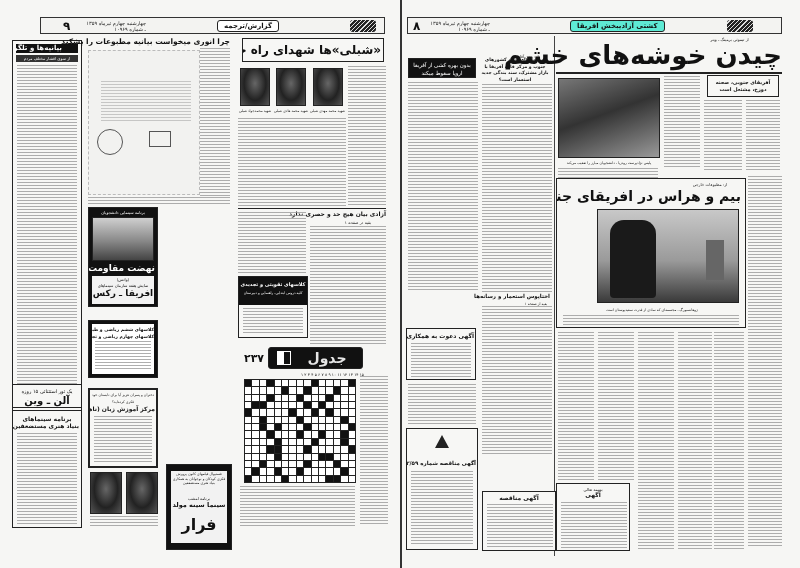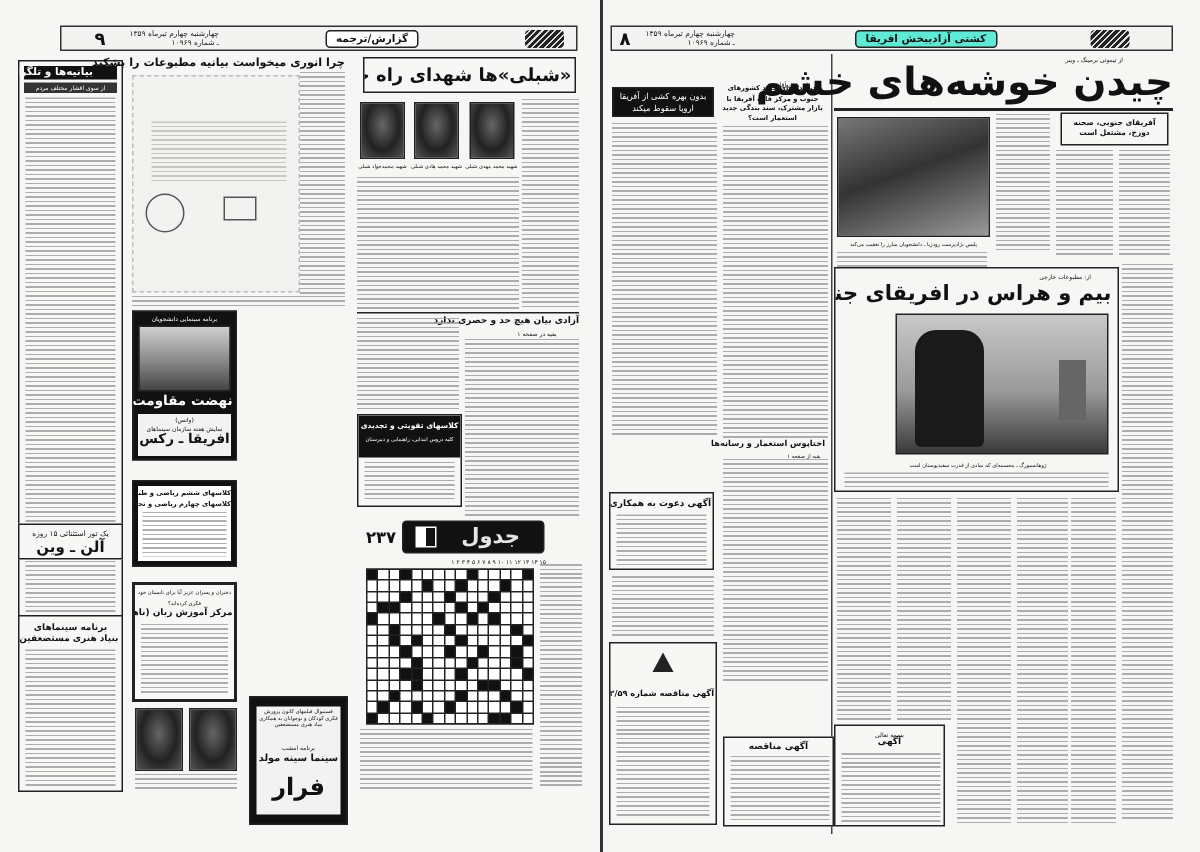--- a/index.html
+++ b/index.html
@@ -36,21 +36,21 @@
     <div class="dateline" style="left:45px;width:60px">چهارشنبه چهارم تیرماه ۱۳۵۹ ـ شماره ۱۰۹۶۹</div>
     <div class="section-tag" style="left:176px;background:#fff">گزارش/ترجمه</div>
     <div class="logo" style="right:8px"></div>
   </div>
 
   <div class="box" style="left:12px;top:40px;width:70px;height:425px">
     <div class="headline" style="left:3px;top:3px;width:62px;font-size:7px;background:#111;color:#fff;padding:1px 16px">بیانیه‌ها و تلگرام‌ها</div>
     <div class="small" style="left:3px;top:14px;width:62px;font-size:4px;background:#333;color:#fff">از سوی اقشار مختلف مردم</div>
     <div class="txt" style="left:4px;top:24px;width:60px;height:395px"></div>
   </div>
-  <div class="box" style="left:12px;top:349px;width:70px;height:24px">
+  <div class="box" style="left:12px;top:384px;width:70px;height:24px">
     <div class="small" style="left:2px;top:3px;width:64px;font-size:5px">یک تور استثنائی ۱۵ روزه</div>
     <div class="headline" style="left:2px;top:11px;width:64px;font-size:10px">آلن ـ وین</div>
     <div class="txt" style="left:4px;top:25px;width:60px;height:10px"></div>
   </div>
   <div class="box" style="left:12px;top:410px;width:70px;height:118px">
     <div class="small" style="left:2px;top:4px;width:64px;font-weight:bold">برنامه سینماهای</div>
     <div class="small" style="left:2px;top:11px;width:64px;font-weight:bold">بنیاد هنری مستضعفین</div>
     <div class="txt" style="left:4px;top:22px;width:60px;height:92px"></div>
   </div>
 

